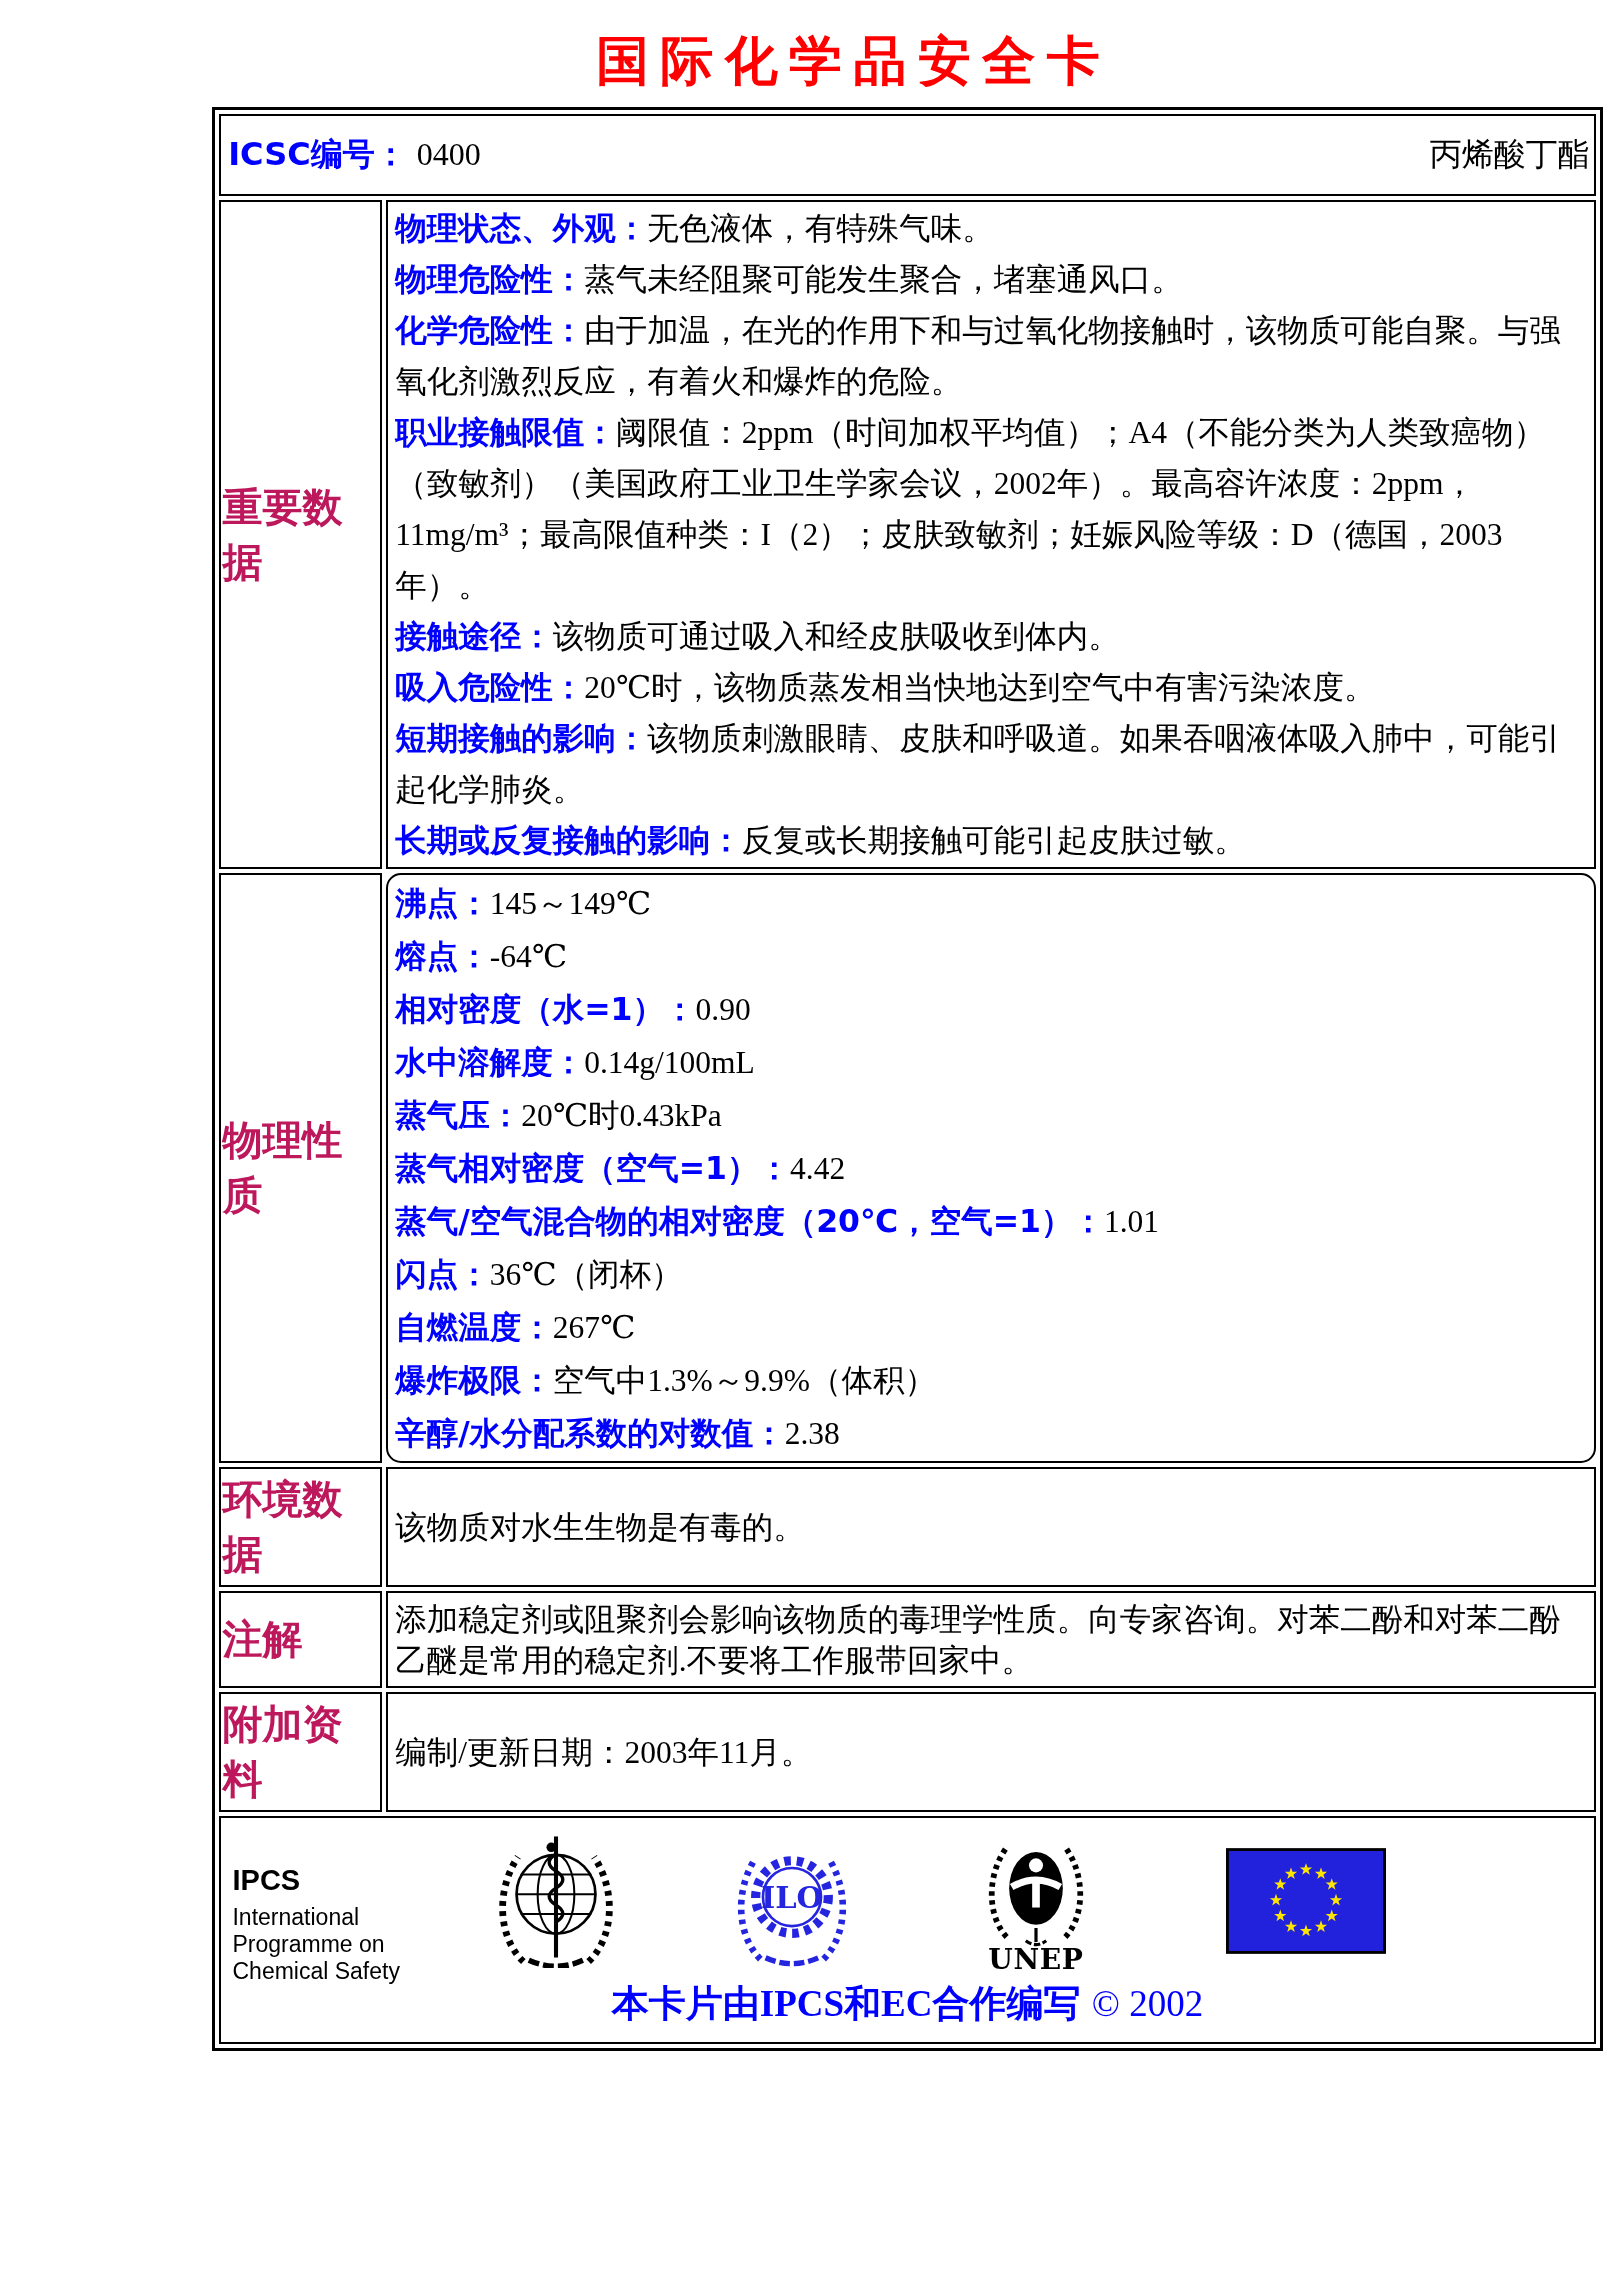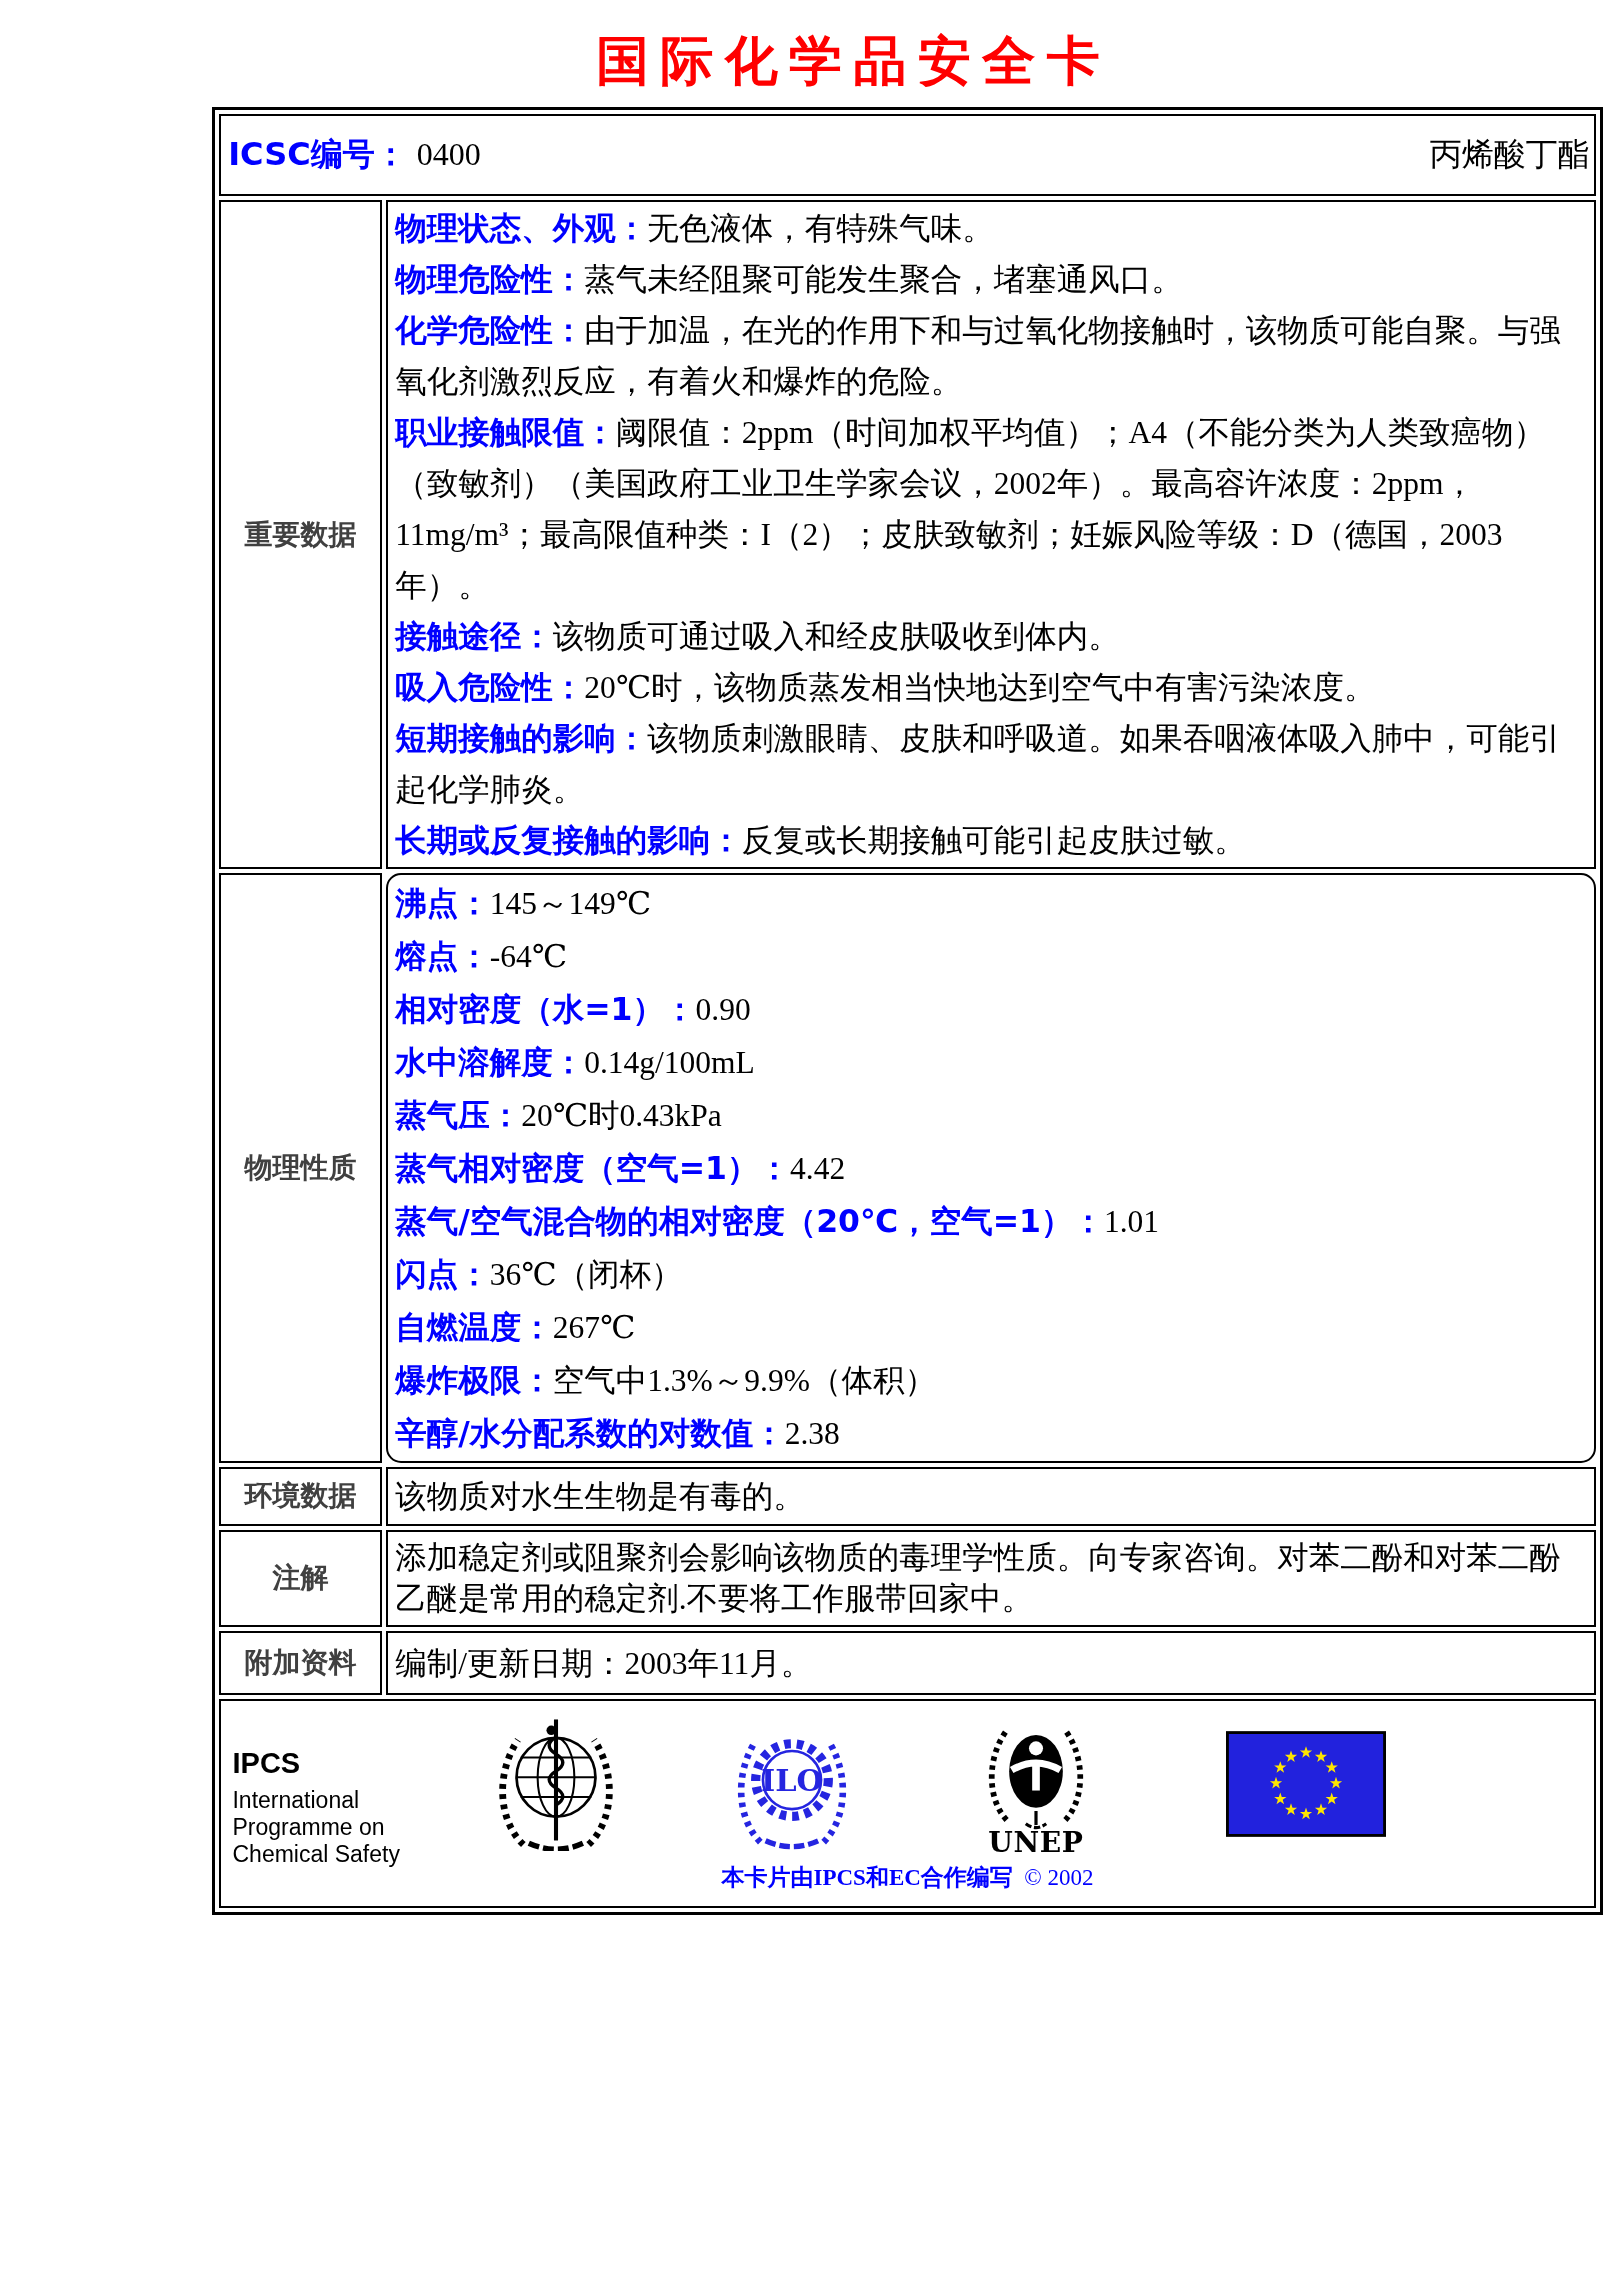--- a/index.html
+++ b/index.html
@@ -18,21 +18,21 @@
   }
 
   table.card {
     border-collapse:separate; border-spacing:4.3px;
     border:3.6px solid #000; width:1391px; table-layout:fixed;
     background:#fff;
   }
   table.card td { border:2.9px solid #000; background:#fff; vertical-align:middle; }
 
   .label-cell {
-    text-align:center; color:#404040; font-weight:bold; font-size:28px;
+    text-align:left; color:#be185d; font-weight:bold; font-size:40px;
     font-family:"DejaVu Sans","Liberation Sans",sans-serif;
     padding:2.9px 1.4px;
   }
 
   .content-cell { font-size:31.5px; padding:1.4px 5.7px 1.4px 7.2px; }
   .content-cell p { margin:0; }
   .lbl {
     color:#0000FF; font-weight:bold;
     font-family:"DejaVu Sans","Liberation Sans",sans-serif;
   }
@@ -56,21 +56,21 @@
   }
   .ipcs-title { font-size:29px; font-weight:bold; margin-bottom:7.2px; }
   .ipcs-line  { font-size:23px; line-height:27px; }
 
   .logo { position:absolute; }
   .who  { left:263px; top:1.4px;  width:136px; height:140px; }
   .ilo  { left:501px; top:5.7px;  width:132px; height:136px; }
   .unep { left:743px; top:0px; width:136px; height:147px; }
   .eu   { left:1001px; top:21.5px; width:160px; height:106px; }
 
-  .credit-line { text-align:center; margin-top:8.6px; font-size:23px; color:#0000FF; }
+  .credit-line { text-align:center; margin-top:8.6px; font-size:37px; color:#0000FF; }
   .credit { font-weight:bold; }
   .copy   { font-weight:normal; margin-left:11.4px; }
 
   table.legal { margin-top:5.7px; }
   .legal-cell { font-size:29px; padding:11.4px 7.2px 17px; line-height:39px; }
   .legal-lbl {
     color:#000; font-weight:bold; margin-right:5.7px;
     font-family:"DejaVu Sans","Liberation Sans",sans-serif;
   }
 </style>

